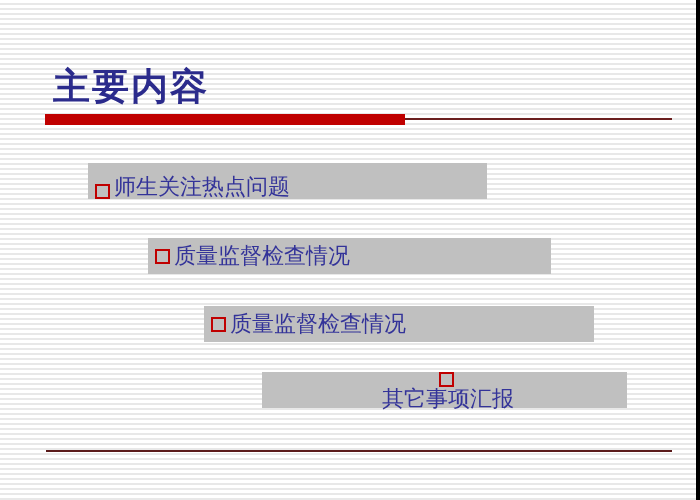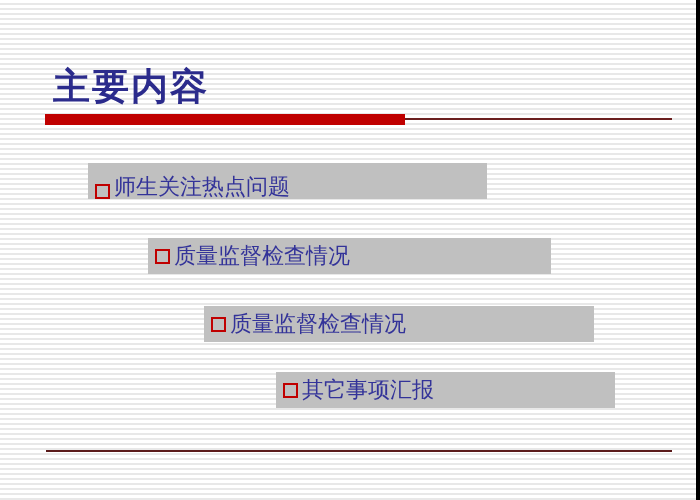--- a/index.html
+++ b/index.html
@@ -105,21 +105,21 @@
     font-size: 22px;
     line-height: 24px;
     color: #333399;
     white-space: nowrap;
     letter-spacing: 0px;
   }
 
   #bullet-0 { left: 88px;  top: 163px; width: 399px; align-items: flex-end; }
   #bullet-1 { left: 148px; top: 238px; width: 403px; }
   #bullet-2 { left: 204px; top: 306px; width: 390px; }
-  #bullet-3 { left: 276px; top: 372px; width: 339px; }
+  #bullet-3 { left: 262px; top: 372px; width: 365px; flex-direction: column; }
 
   
   #bottom-rule {
     position: absolute;
     left: 46px;
     top: 450px;
     width: 626px;
     height: 2px;
     background: #5a1a1a;
   }

